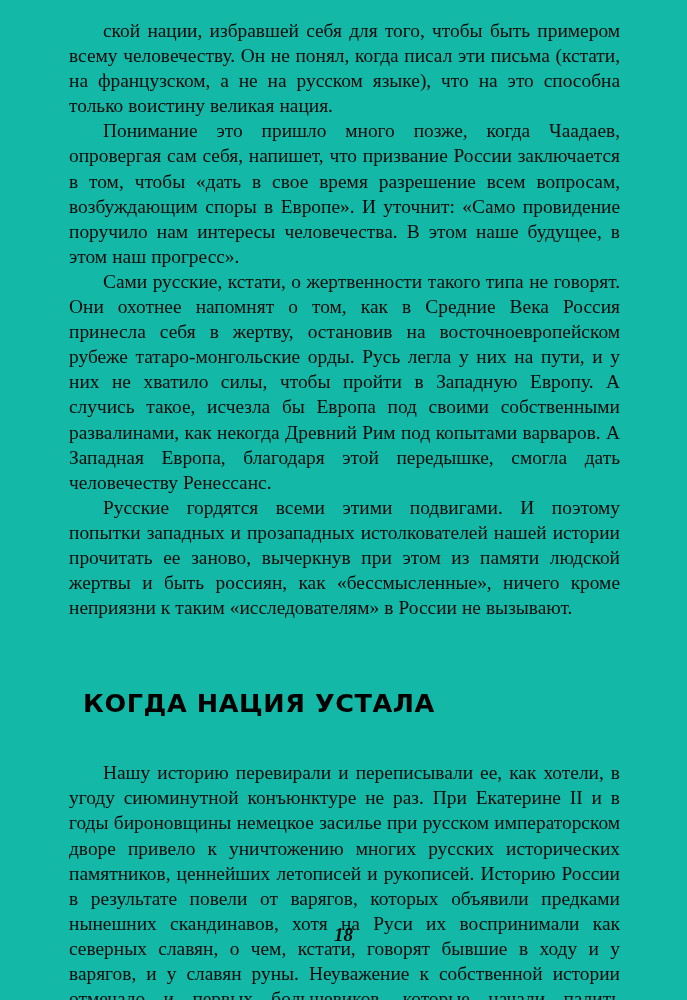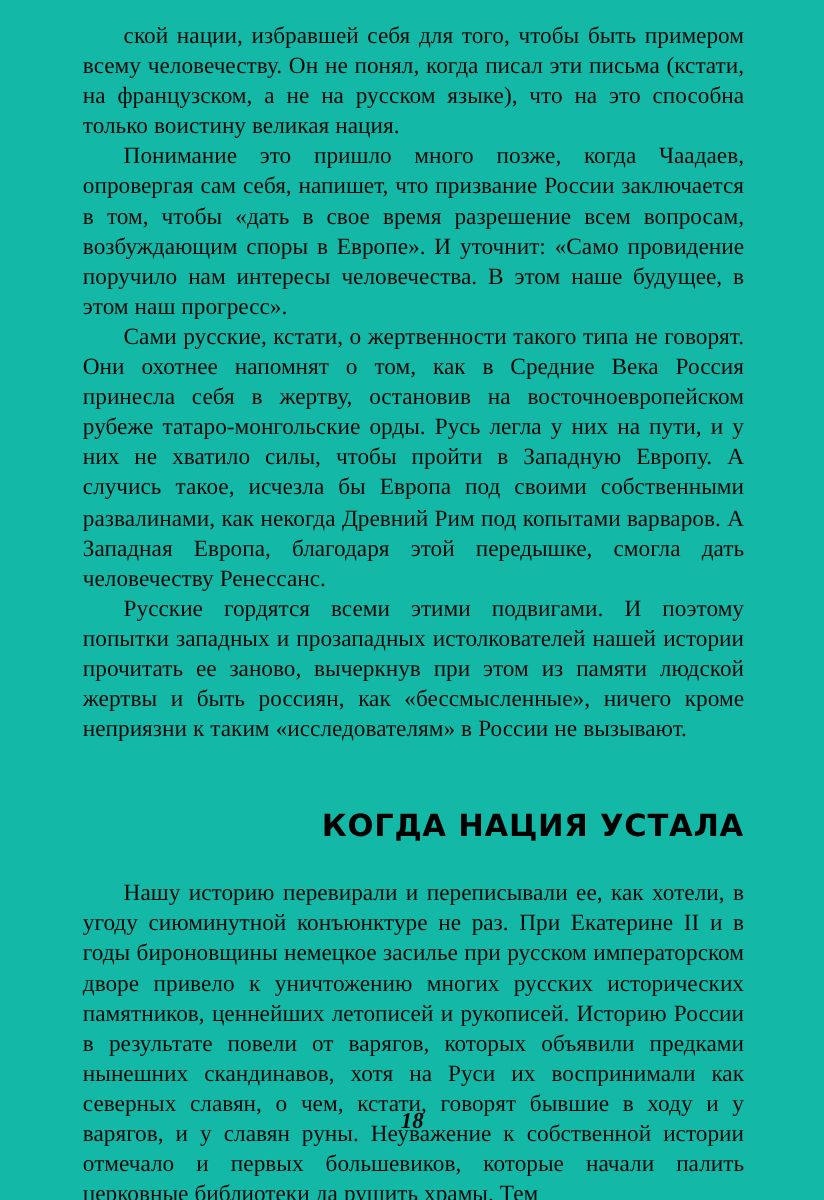--- a/index.html
+++ b/index.html
@@ -31,22 +31,22 @@
     color: #0a0a0a;
     -webkit-hyphens: manual;
     hyphens: manual;
     word-spacing: 0.01em;
   }
   p.body-par + p.body-par {
     margin-top: 0;
     font-family: Liberation Serif, serif;
   }
   .section-heading {
-    margin: 0;
-    text-align: right;
+    margin: 14px;
+    text-align: left;
     font-family: "DejaVu Sans", "Liberation Sans", sans-serif;
     font-weight: bold;
     font-size: 25.5px;
     line-height: 30px;
     letter-spacing: 0.6px;
     color: #000000;
     white-space: nowrap;
   }
   .gap-before-heading { height: 54px; }
   .gap-after-heading  { height: 28px; }

